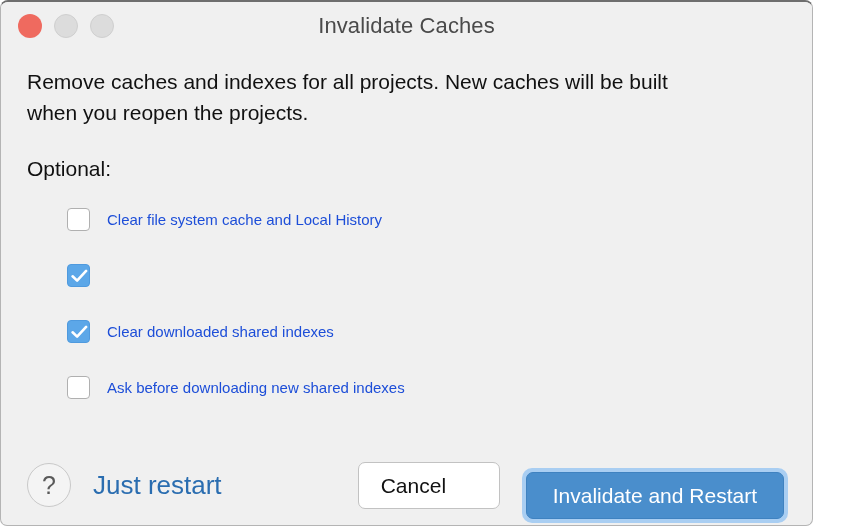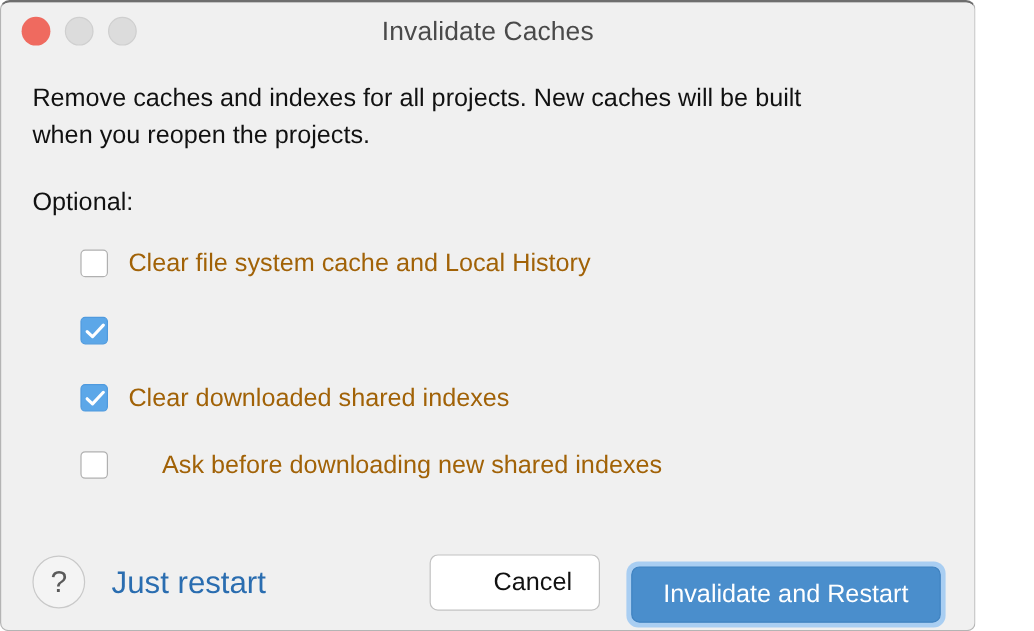--- a/index.html
+++ b/index.html
@@ -92,21 +92,21 @@
     margin-top: 20px;
     padding-left: 40px;
   }
   .checkbox-row {
     display: flex;
     align-items: center;
     height: 34px;
     margin-bottom: 22px;
     cursor: default;
   }
-  .checkbox-row:last-child { margin-bottom: 14px; gap: 28px; }
+  .checkbox-row:last-child { margin-bottom: 14px; }
 
   .checkbox {
     width: 23px;
     height: 23px;
     flex: 0 0 23px;
     border-radius: 4px;
     box-sizing: border-box;
     background: #ffffff;
     border: 1px solid #b0b0b0;
     position: relative;
@@ -115,22 +115,22 @@
     background: #5ca7e8;
     border: 1px solid #4f9ade;
   }
   .checkbox.checked svg {
     position: absolute;
     left: 3px;
     top: 4px;
   }
   .checkbox-label {
     margin-left: 17px;
-    font-size: 21px;
-    color: #a16207;
+    font-size: 15px;
+    color: #1d4ed8;
     line-height: 23px;
     white-space: nowrap;
     text-align: center;
   }
 
   
   .footer {
     flex: 0 0 auto;
     height: 80px;
     padding: 0 24px 0 26px;
@@ -171,21 +171,21 @@
   }
   .btn-cancel {
     height: 47px;
     min-width: 142px;
     padding: 0 22px;
     border-radius: 7px;
     background: #ffffff;
     border: 1px solid #c2c2c2;
     color: #111111;
     line-height: 45px;
-    text-align: right;
+    text-align: left;
     margin-right: 22px;
   }
   .btn-default-wrap {
     border-radius: 10px;
     padding: 4px;
     background: #a9cef2;
     display: inline-block;
     margin-top: 21px;
   }
   .btn-default {

